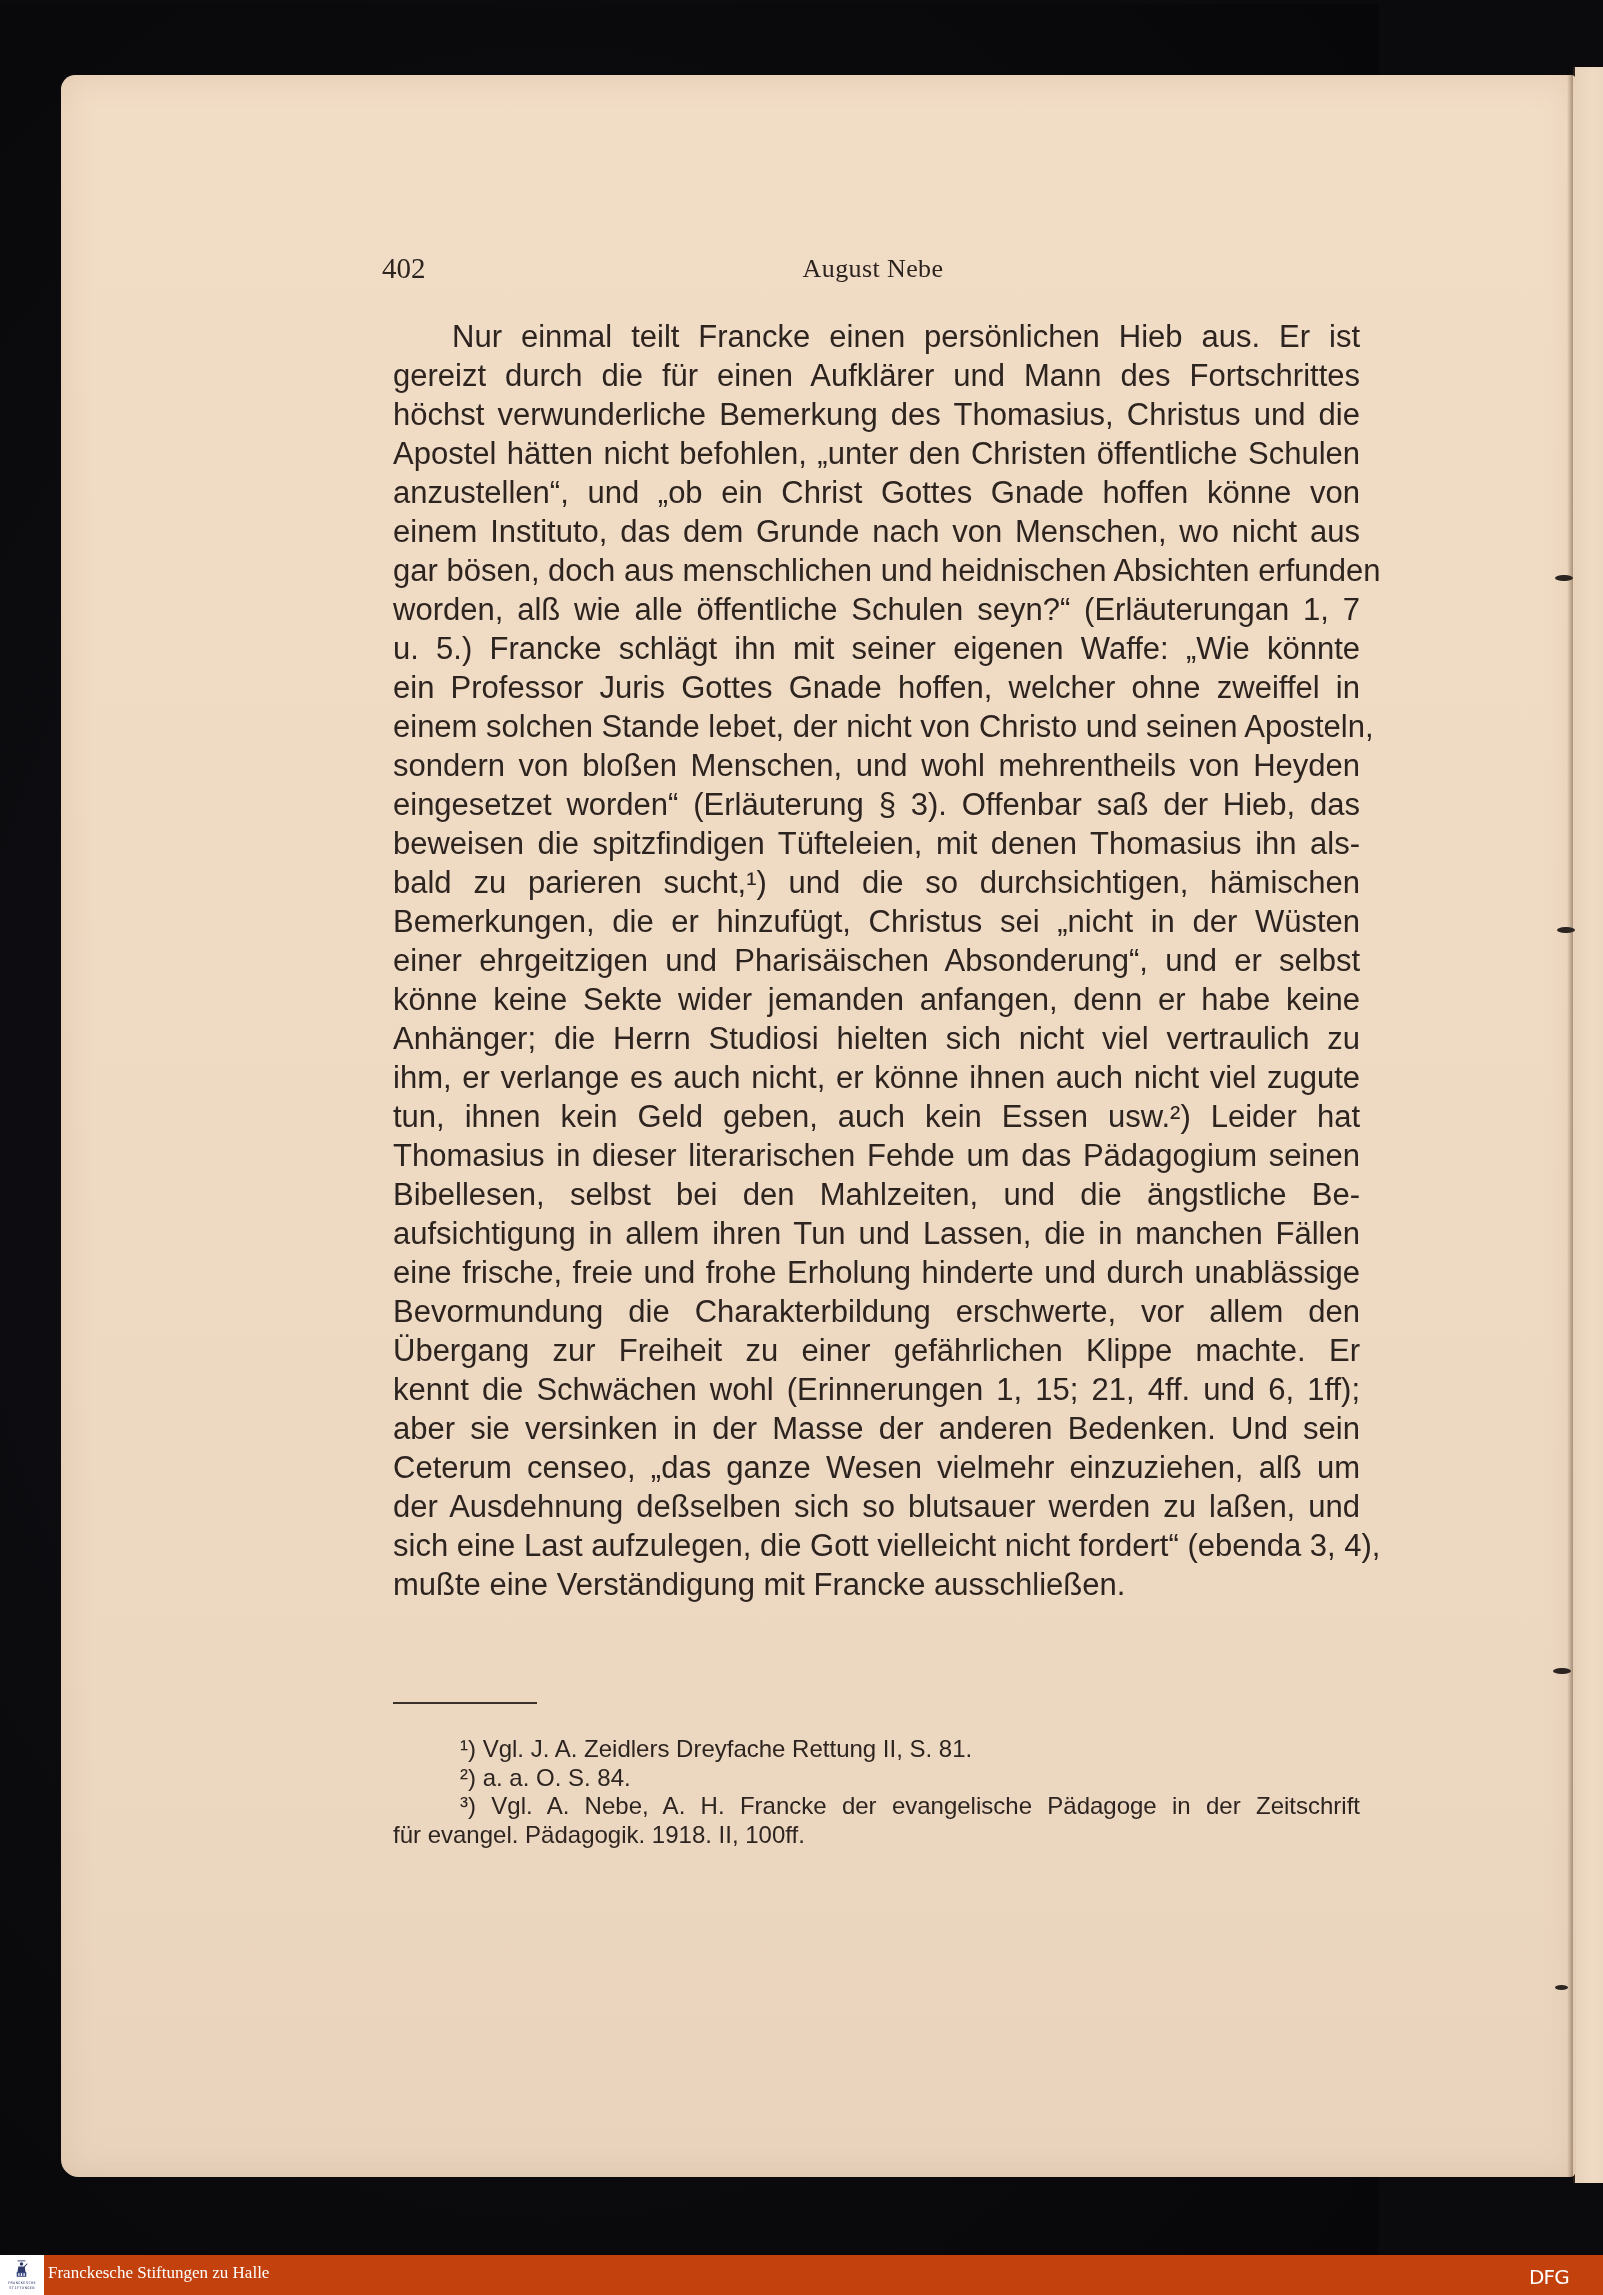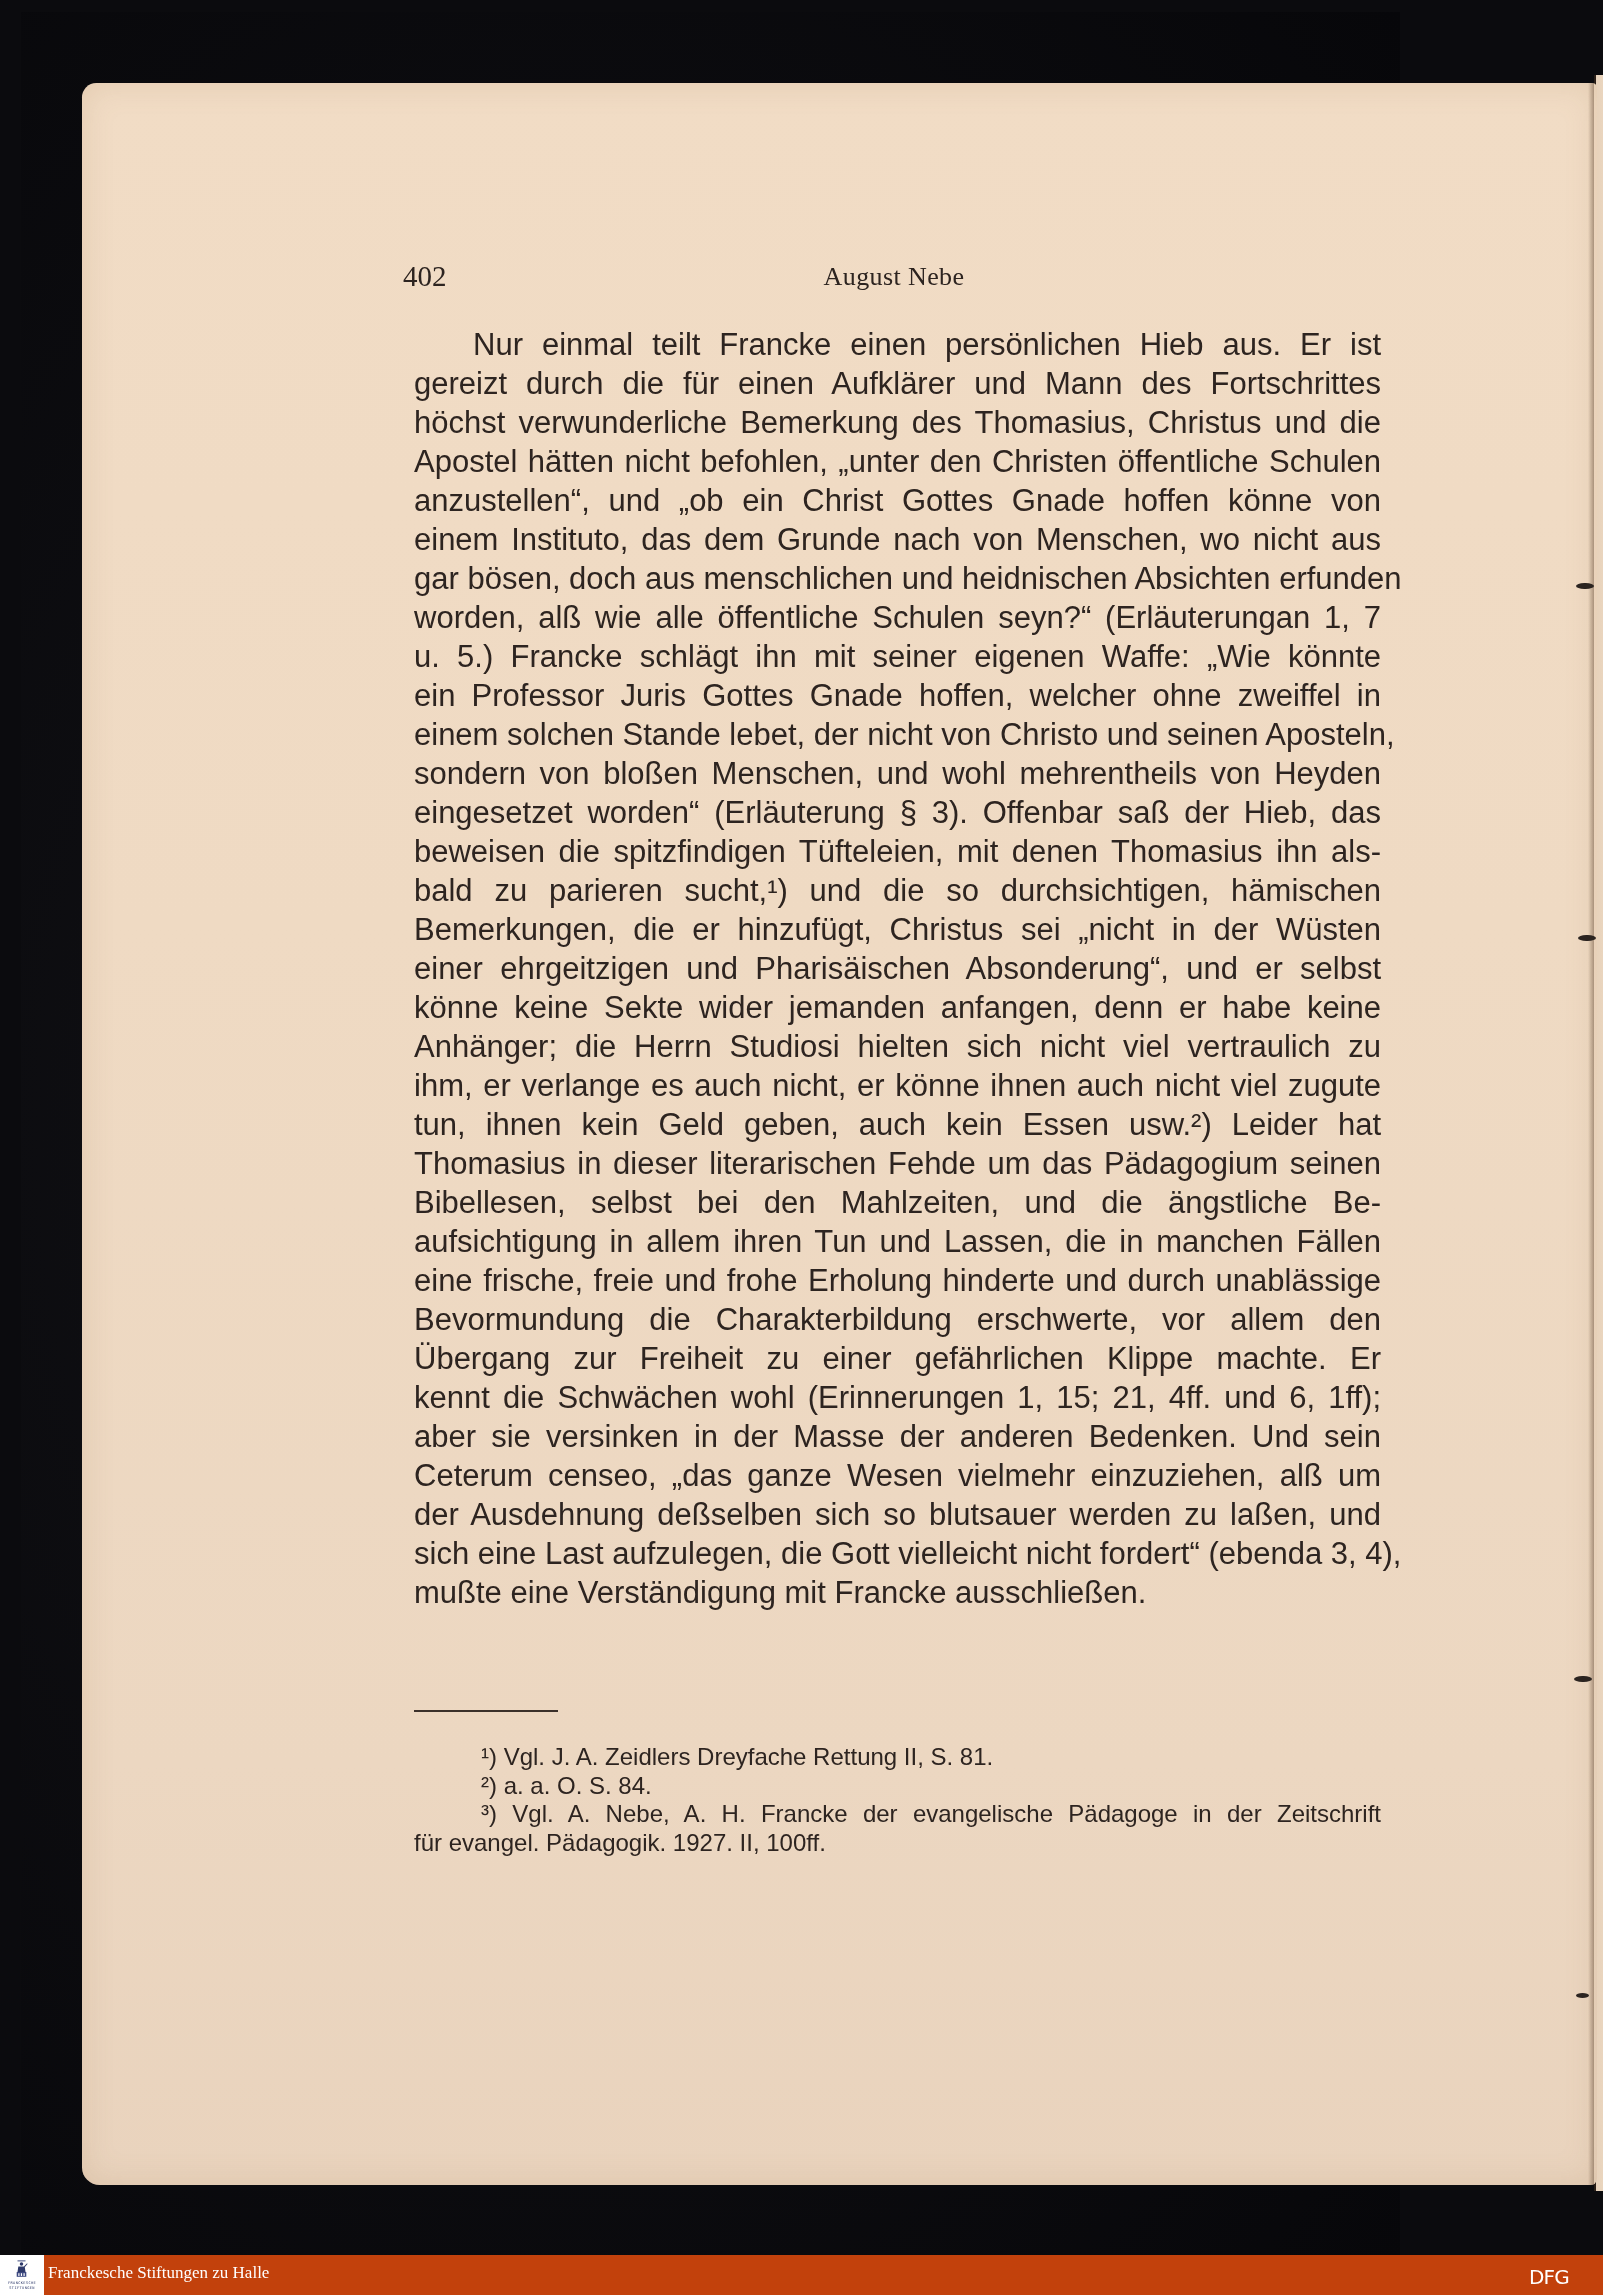--- a/index.html
+++ b/index.html
@@ -9,24 +9,23 @@
     body {
       width: 1603px;
       height: 2295px;
       position: relative;
       background: #0b0b0e;
       overflow: hidden;
       font-family: "Liberation Sans", sans-serif;
     }
     .viewer {
       position: absolute;
-      left: 0; top: 12px;
+      left: 0; top: 4px;
       width: 1379px; height: 2255px;
       background: radial-gradient(ellipse at 40% 50%, #121216 0%, #07070a 100%);
-      margin-left: 21px;
     }
     .page {
       position: absolute;
       left: 61px;
       top: 71px;
       width: 1515px;
       height: 2102px;
       background: linear-gradient(180deg, #f1dcc5 0%, #efdac3 40%, #ecd7c1 80%, #e9d3bd 100%);
       border-radius: 14.4px 4.8px 6.4px 17.6px;
       box-shadow: inset 0 0 32px rgba(160,120,80,0.18);
@@ -225,21 +224,21 @@
       <span class="line">sich eine Last aufzulegen, die Gott vielleicht nicht fordert“ (ebenda 3, 4),</span>
       <span class="line last">mußte eine Verständigung mit Francke ausschließen.</span>
     </div>
 
   <div class="rule"></div>
 
   <div class="text-block footnotes" id="footnotes">
       <span class="fn-line indent"><span>¹)</span> <span>Vgl. J. A. Zeidlers Dreyfache Rettung II, S. 81.</span></span>
       <span class="fn-line indent"><span>²)</span> <span>a. a. O. S. 84.</span></span>
       <span class="fn-line indent justify"><span>³)</span> <span>Vgl. A. Nebe, A. H. Francke der evangelische Pädagoge in der Zeitschrift</span></span>
-      <span class="fn-line"><span></span><span>für evangel. Pädagogik.  1927.  II, 100ff.</span></span>
+      <span class="fn-line"><span></span><span>für evangel. Pädagogik.  1918.  II, 100ff.</span></span>
     </div>
 </div>
 
 <div class="footer-bar">
   <div class="logo-box">
     <svg class="logo-figure" viewBox="0 0 16 22">
       <rect x="3" y="0" width="10" height="2" fill="#8890b0"></rect>
       <circle cx="8" cy="5" r="2.2" fill="#2e3a6b"></circle>
       <path d="M4 8 L12 8 L13 15 L3 15 Z" fill="#2e3a6b"></path>
       <path d="M11 8 L15 4 L15.5 5 L12 9 Z" fill="#2e3a6b"></path>

